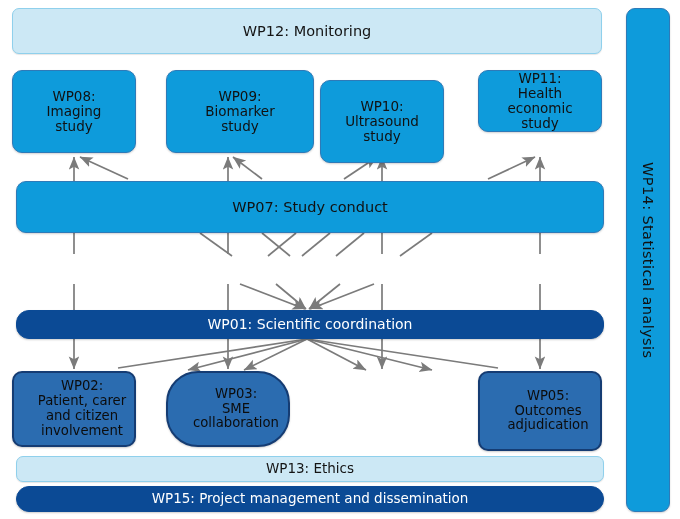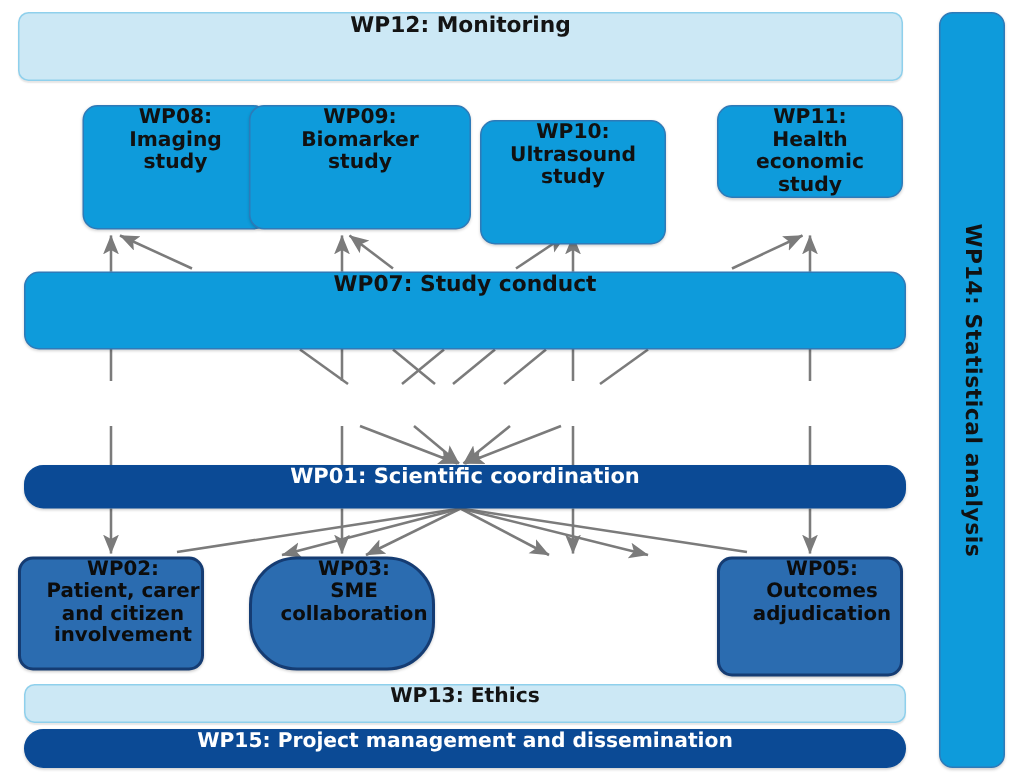--- a/index.html
+++ b/index.html
@@ -13,23 +13,23 @@
   #stage{position:relative;width:680px;height:519px;}
 
   svg#connectors{
     position:absolute;left:0;top:0;width:680px;height:519px;
     pointer-events:none;z-index:1;
   }
 
   .wp{
     position:absolute;
     box-sizing:border-box;
-    display:flex;justify-content:center;
+    display:flex;align-items:center;justify-content:center;
     text-align:center;
-    font-weight:bold;
+    font-weight:normal;
     line-height:1.12;
     z-index:2;
   }
 
   
   .v-pale{
     background:#CCE8F5;
     border:1.6px solid #8FD0EC;
     color:#141414;
     border-radius:7px;
@@ -53,21 +53,21 @@
     background:#2B6CB0;
     border:2px solid #153C73;
     color:#0c0c0c;
     border-radius:10px;
     box-shadow:0 1px 2px rgba(0,0,0,.20);
     padding-left:16px;
   }
 
   
   #wp12{left:12px;top:8px;width:590px;height:46px;font-size:14.5px;}
-  #wp08{left:12px;top:70px;width:124px;height:83px;font-size:13.5px;margin-left:43px;}
+  #wp08{left:12px;top:70px;width:124px;height:83px;font-size:13.5px;}
   #wp09{left:166px;top:70px;width:148px;height:83px;font-size:13.5px;}
   #wp10{left:320px;top:80px;width:124px;height:83px;font-size:13.5px;}
   #wp11{left:478px;top:70px;width:124px;height:62px;font-size:13.5px;}
   #wp07{left:16px;top:181px;width:588px;height:52px;font-size:14.5px;}
   #wp06{left:16px;top:254px;width:588px;height:30px;font-size:13.5px;}
   #wp01{left:16px;top:310px;width:588px;height:29px;font-size:14px;}
   #wp02{left:12px;top:371px;width:124px;height:76px;font-size:13.2px;}
   #wp03{left:166px;top:371px;width:124px;height:76px;font-size:13.2px;border-radius:32px;}
   #wp04{left:320px;top:371px;width:124px;height:76px;font-size:13.2px;}
   #wp05{left:478px;top:371px;width:124px;height:80px;font-size:13.2px;}

